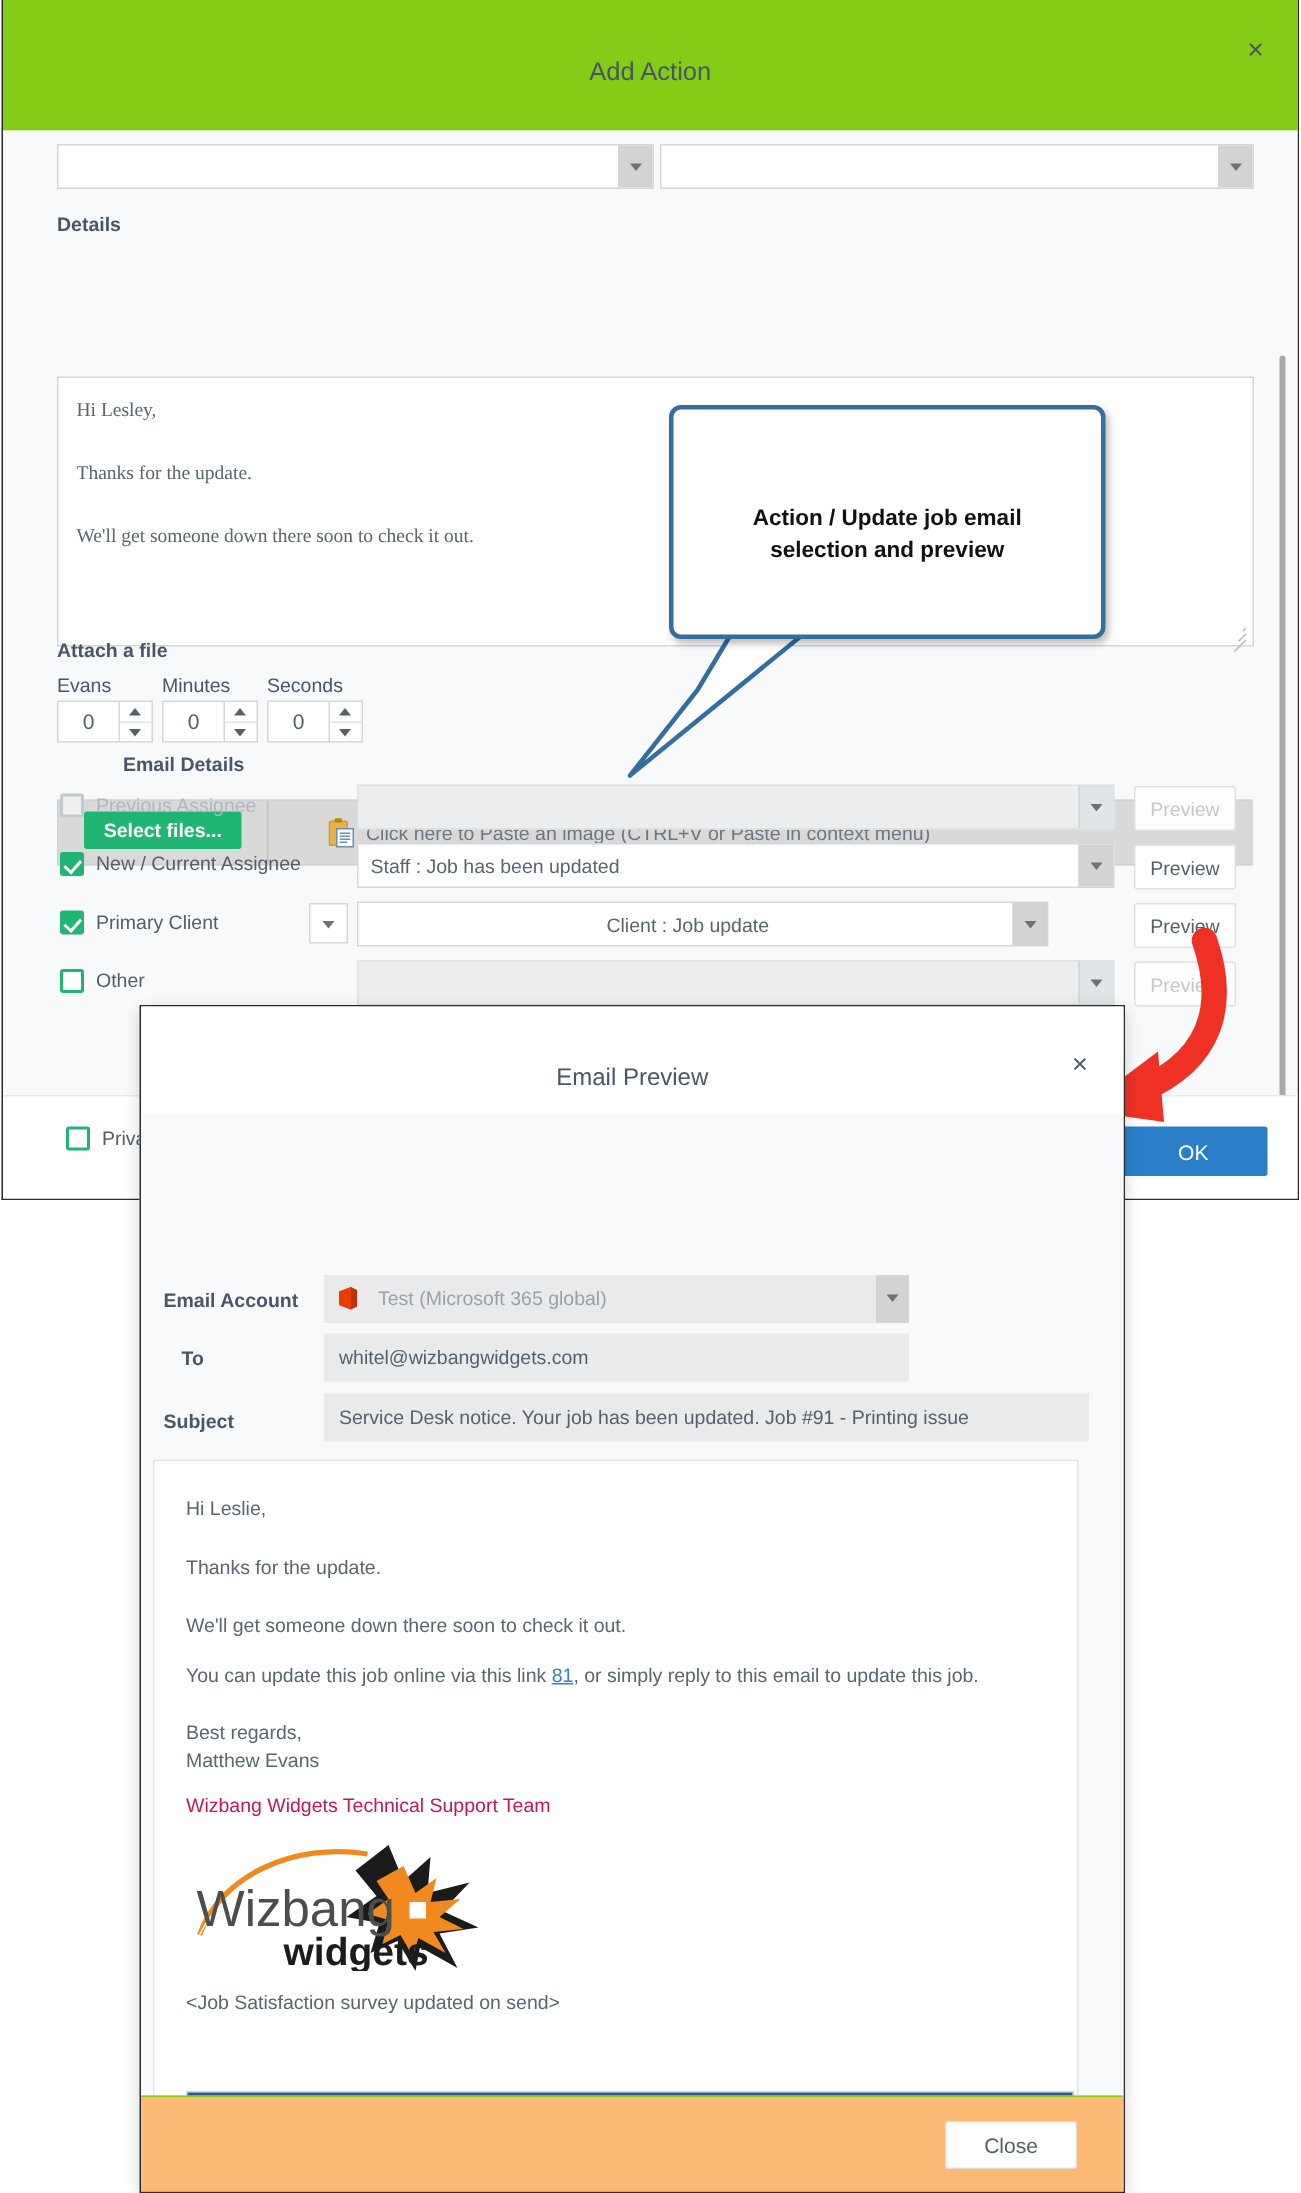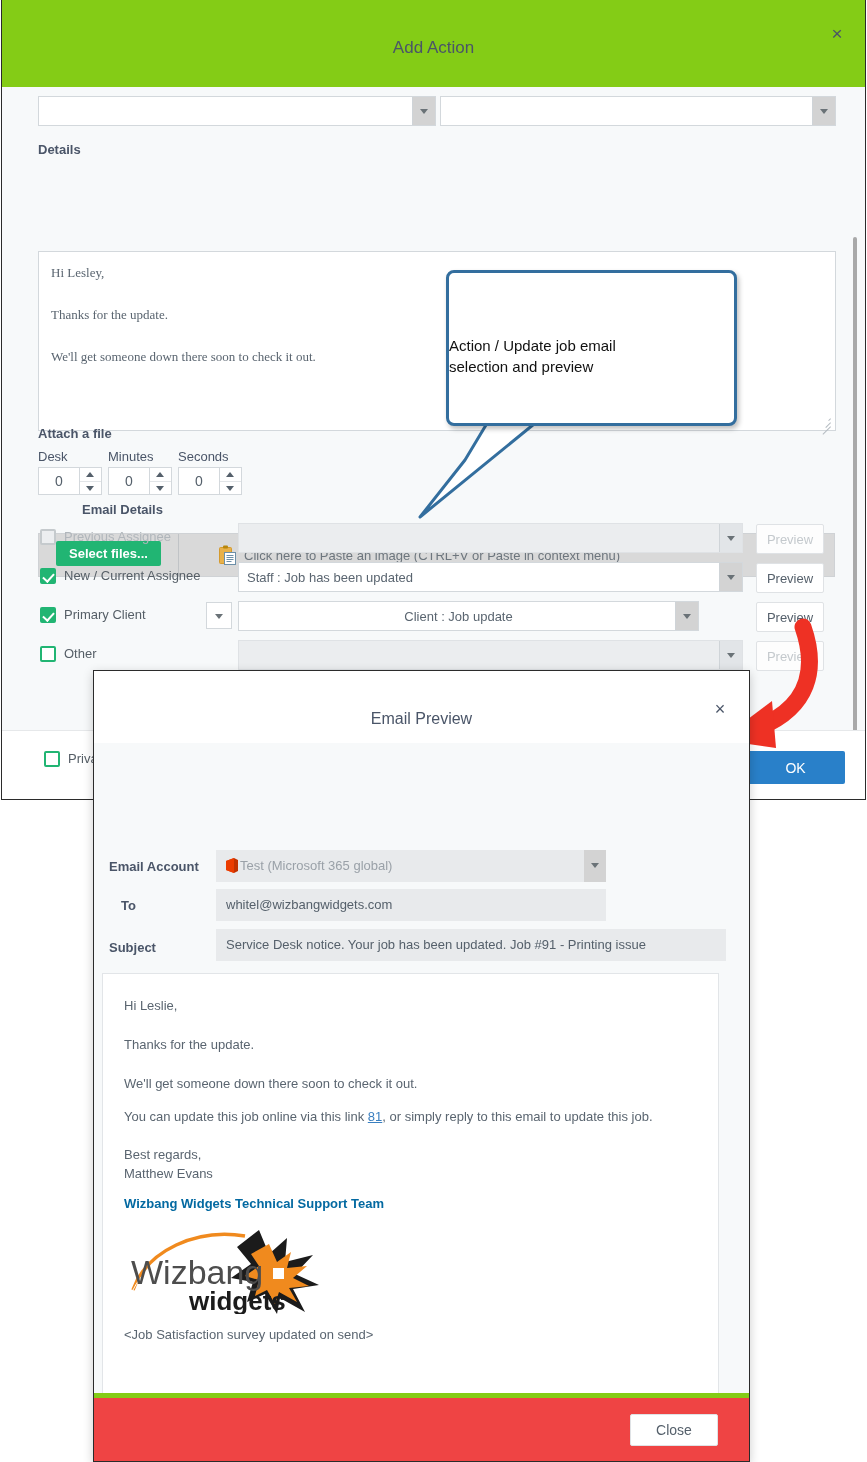--- a/index.html
+++ b/index.html
@@ -168,22 +168,22 @@
   }
 
   
   .callout-wrap{position:absolute;left:400px;top:255px;width:360px;height:280px;}
   .callout-box{
     position:absolute;left:46px;top:15px;width:285px;height:150px;
     background:#fff;border:3px solid #336e9e;border-radius:8px;
     box-shadow:2px 3px 5px rgba(0,0,0,0.25);
   }
   .callout-text{
-    position:absolute;left:0;right:0;top:62px;text-align:left;
-    font-size:15px;font-weight:normal;color:#111;line-height:21px;
+    position:absolute;left:0;right:0;top:62px;text-align:center;
+    font-size:15px;font-weight:bold;color:#111;line-height:21px;
   }
 
   
   .red-arrow{position:absolute;left:690px;top:615px;width:130px;height:145px;}
 
   
   .ep-modal{
     position:absolute;left:93px;top:670px;width:657px;height:792px;
     background:#fff;border:1px solid #2b2b2b;
     box-shadow:0 3px 10px rgba(0,0,0,0.20);box-sizing:border-box;
@@ -198,22 +198,22 @@
   }
   .ep-close{
     position:absolute;right:18px;top:27px;width:22px;height:22px;
     font-size:18px;color:#4a5568;line-height:22px;text-align:center;cursor:pointer;
   }
   .ep-body{
     position:absolute;left:0;top:72px;right:0;bottom:63px;
     background:#f7f9fa;overflow:hidden;
   }
   .ep-footer{
-    position:absolute;left:0;right:0;bottom:0;height:63px;background:#ef4444;
-    border-top:5px solid #84cc16;
+    position:absolute;left:0;right:0;bottom:0;height:63px;background:#fdba74;
+    border-top:1px solid #84cc16;
   }
   .close-btn{
     position:absolute;left:536px;top:16px;width:88px;height:32px;
     background:#fff;border:1px solid #dfe2e5;border-radius:2px;
     font-family:"Liberation Sans", sans-serif;font-size:14px;color:#55606b;cursor:pointer;
   }
   .ep-row-label{
     position:absolute;left:15px;font-size:13px;color:#4a5568;font-weight:bold;
   }
   .ep-input{
@@ -223,42 +223,42 @@
     padding:0 10px;line-height:32px;white-space:nowrap;overflow:hidden;
   }
   .ep-acct{
     position:absolute;left:122px;width:390px;height:32px;
     background:#e8eaec;box-sizing:border-box;
   }
   .ep-acct .o365{
     position:absolute;left:9px;top:7px;width:14px;height:17px;
   }
   .ep-acct .acct-text{
-    position:absolute;left:24px;top:0;height:20px;line-height:32px;
+    position:absolute;left:36px;top:0;height:20px;line-height:32px;
     font-size:13px;color:#9aa1a8;text-align:right;
   }
   .ep-acct .acct-btn{
     position:absolute;right:0;top:0;width:22px;height:32px;background:#d3d3d3;
   }
   .ep-acct .acct-btn:after{
     content:"";position:absolute;left:7px;top:13px;
     border-left:4px solid transparent;border-right:4px solid transparent;
     border-top:5px solid #6a7277;
   }
   .ep-content{
     position:absolute;left:8px;top:230px;width:617px;height:493px;
     background:#fff;border:1px solid #e2e5e8;box-sizing:border-box;overflow:hidden;
   }
   .ep-content p{
     margin:0;font-size:13px;color:#5a6570;line-height:19px;
   }
   .body-text{position:absolute;left:21px;right:18px;}
   .link-blue{color:#3a7fc0;}
   .sig-team{
-    position:absolute;left:21px;top:222px;font-size:13px;color:#0369a1;font-weight:bold;
+    position:absolute;left:21px;top:222px;font-size:13px;color:#be185d;font-weight:normal;
   }
   .logo{position:absolute;left:24px;top:248px;width:215px;height:92px;}
   .survey-line{position:absolute;left:21px;top:353px;font-size:13px;color:#5a6570;}
   .job-table{
     position:absolute;left:21px;top:420px;width:592px;
     border:1px solid #cfd6dd;box-sizing:border-box;
   }
   .job-head{
     background:#2e5596;color:#fff;padding:6px 8px 8px 8px;
   }
@@ -292,21 +292,21 @@
 Thanks for the update.
 
 We'll get someone down there soon to check it out.</textarea>
       <div class="resize-grip">
           <i></i>
           <i></i>
           <i></i>
         </div>
 
       <div class="spin-group" style="left:36px;">
-        <div class="spin-label">Desk</div>
+        <div class="spin-label">Evans</div>
         <input class="spin-input" value="0" style="">
         <div class="spin-btns">
           <div class="up"></div>
           <div class="sep"></div>
           <div class="dn"></div>
         </div>
       </div>
       <div class="spin-group" style="left:106px;">
         <div class="spin-label">Minutes</div>
         <input class="spin-input" value="0" style="">

